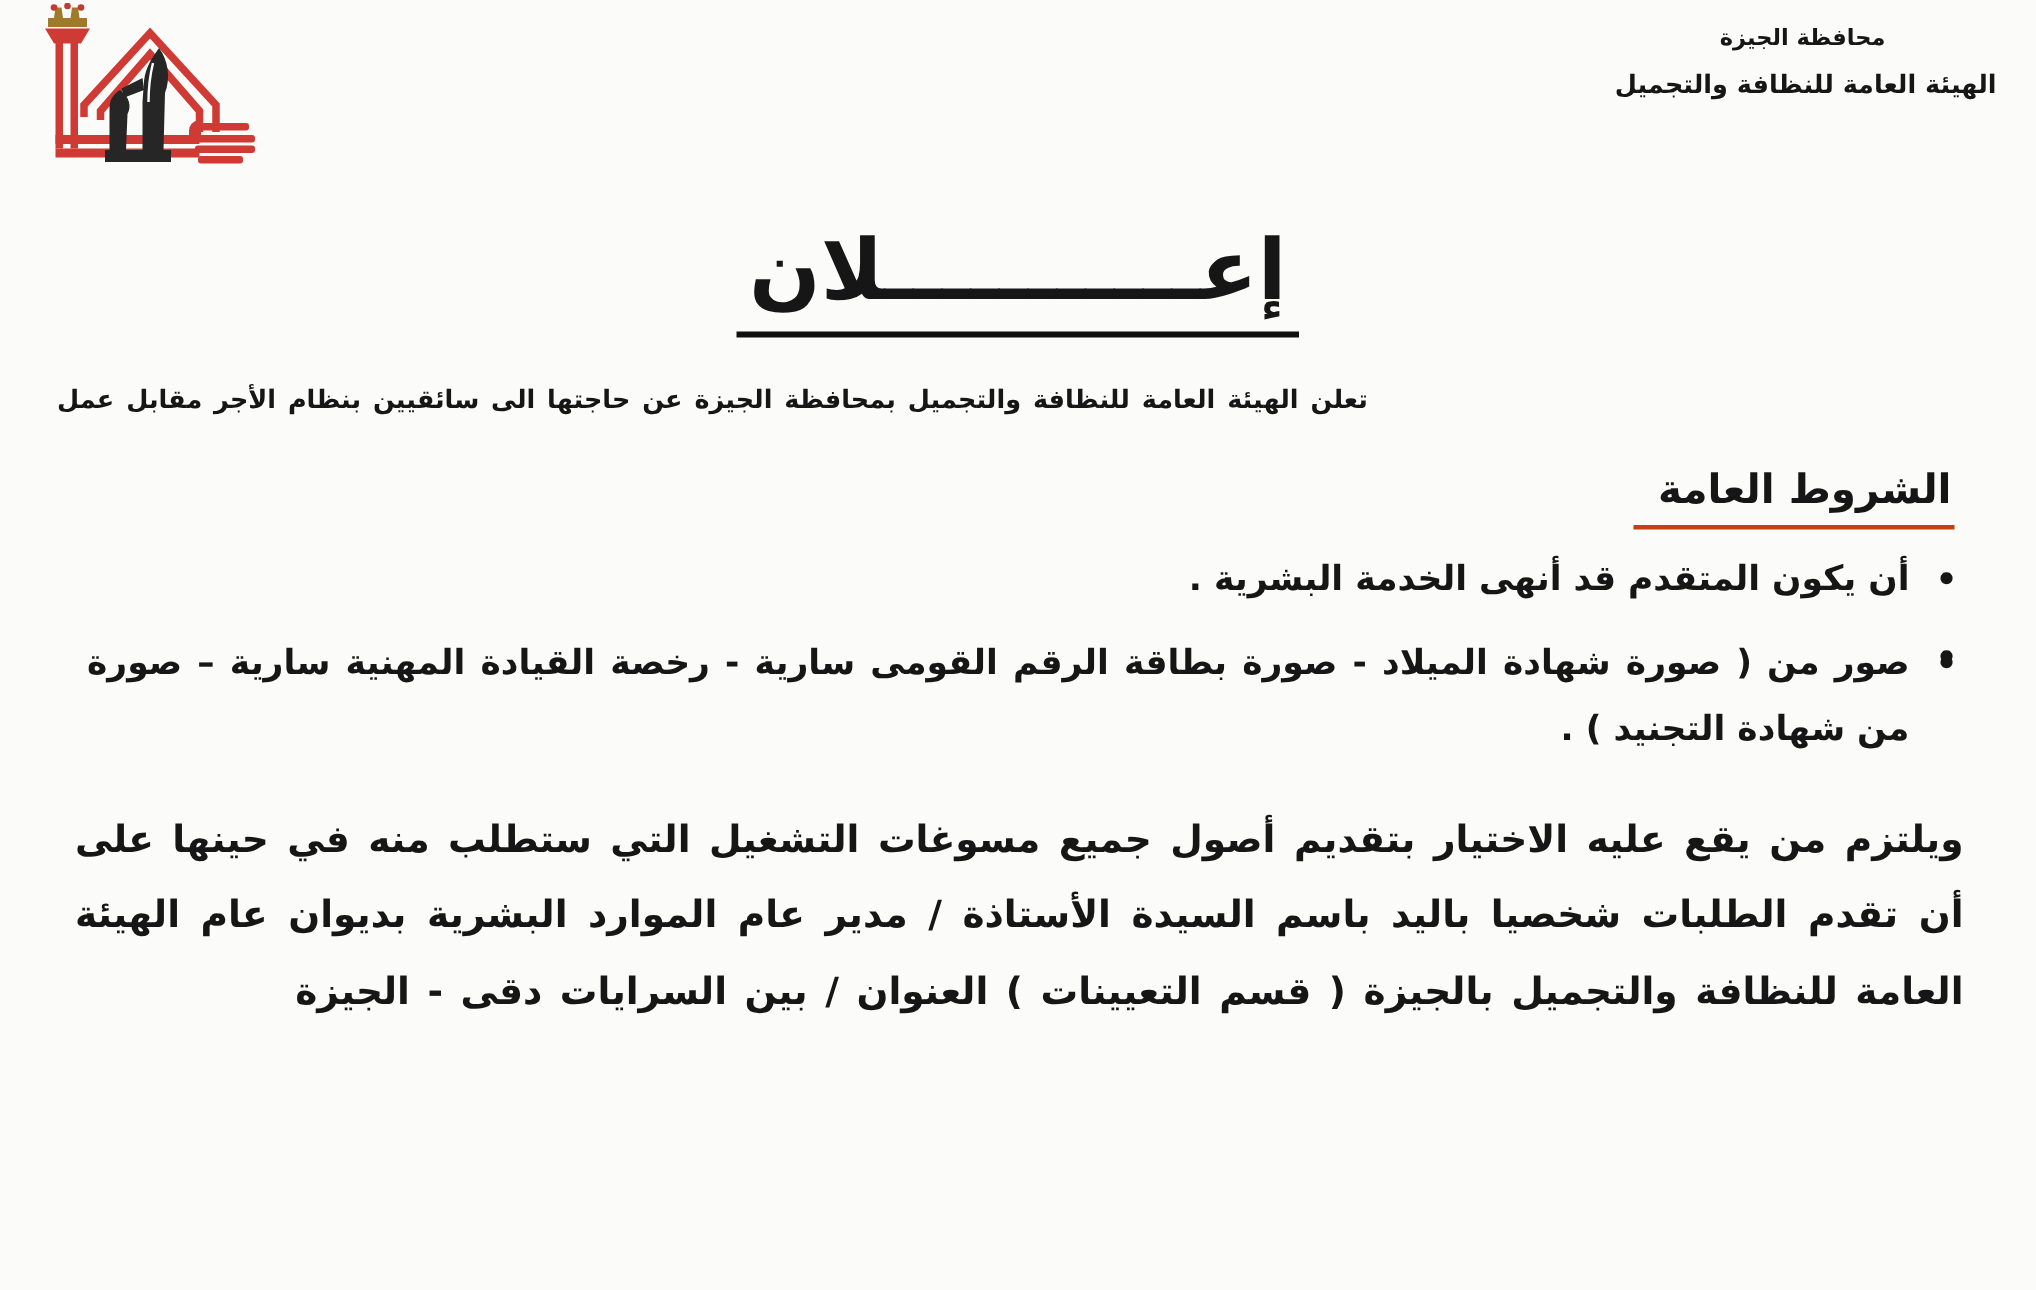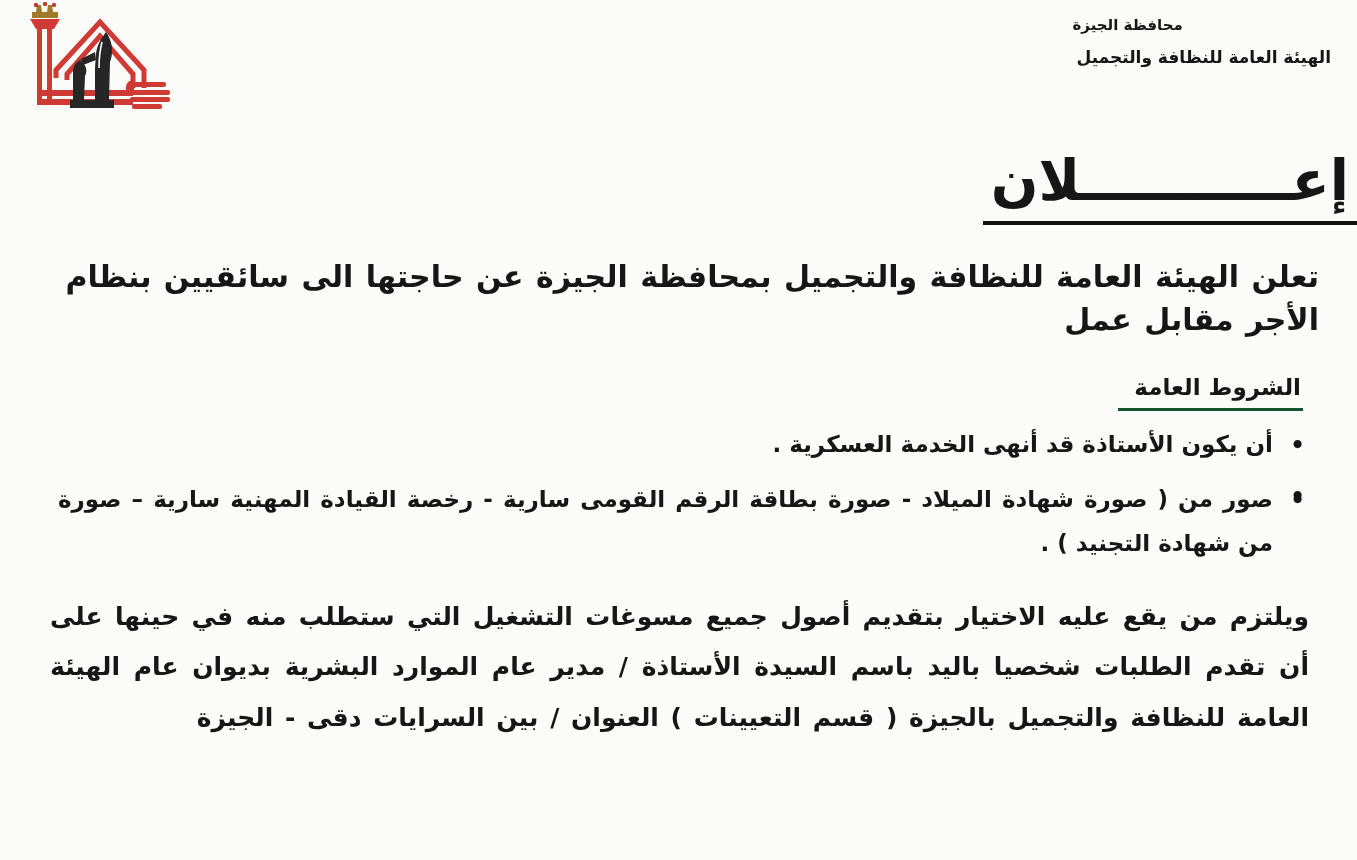--- a/index.html
+++ b/index.html
@@ -9,39 +9,39 @@
     font-family:"DejaVu Sans", sans-serif;
   }
   .page {
     position:relative; width:1357px; height:860px;
     background:#fbfbf9; color:#161616;
     direction:rtl; font-weight:bold;
   }
   
   .header { position:relative; height:114px; }
   .logo { position:absolute; left:20px; top:2px; width:152px; height:112px; }
-  .org { position:absolute; right:26px; top:16px; text-align:left; }
+  .org { position:absolute; right:26px; top:16px; text-align:center; }
   .org-line1 { font-size:15px; letter-spacing:0; margin-bottom:13px; margin-left:6px; }
   .org-line2 { font-size:17px;margin-left:10px; }
   
-  .title-wrap { margin-top:38px; }
+  .title-wrap { text-align:center; margin-top:38px; }
   .title {
     display:inline-block; font-size:56px; line-height:1.05;
     padding:0 8px 10px 8px; border-bottom:4px solid #101010;
   }
   
   .intro {
-    margin:30px 38px 0 38px; font-size:30px; text-align:right;
+    margin:30px 38px 0 38px; font-size:17px; text-align:left;
     word-spacing:2px; line-height:1.45;
   }
   
   .sec-wrap { margin:32px 54px 0 0; }
   .sec-heading {
-    display:inline-block; font-size:23px;
-    padding:0 2px 8px 16px; border-bottom:3px solid #14532d;
+    display:inline-block; font-size:27px;
+    padding:0 2px 8px 16px; border-bottom:3px solid #c2410c;
   }
   
   .bullets { list-style:none; margin:12px 48px 0 58px; padding:0; font-size:23px; }
   .bullets li {
     position:relative; padding-right:36px; margin-bottom:8px;
     line-height:1.9; text-align:justify;
   }
   .bullets .dot { position:absolute; right:4px; top:1px; }
   
   .closing {
@@ -100,21 +100,21 @@
   </div>
 
   <p class="intro">تعلن الهيئة العامة للنظافة والتجميل بمحافظة الجيزة عن حاجتها الى سائقيين بنظام الأجر مقابل عمل</p>
 
   <div class="sec-wrap">
     <span class="sec-heading">الشروط العامة</span>
   </div>
   <ul class="bullets">
     <li>
       <span class="dot">•</span>
-      <span>أن يكون الأستاذة قد أنهى الخدمة العسكرية .</span>
+      <span>أن يكون المتقدم قد أنهى الخدمة البشرية .</span>
     </li>
     <li>
       <span class="dot">•</span>
     </li>
   </ul>
 
   <ul class="bullets">
     <li>
       <span class="dot">•</span>
       <span>صور من ( صورة شهادة الميلاد - صورة بطاقة الرقم القومى سارية - رخصة القيادة المهنية سارية – صورة من شهادة التجنيد ) .</span>

